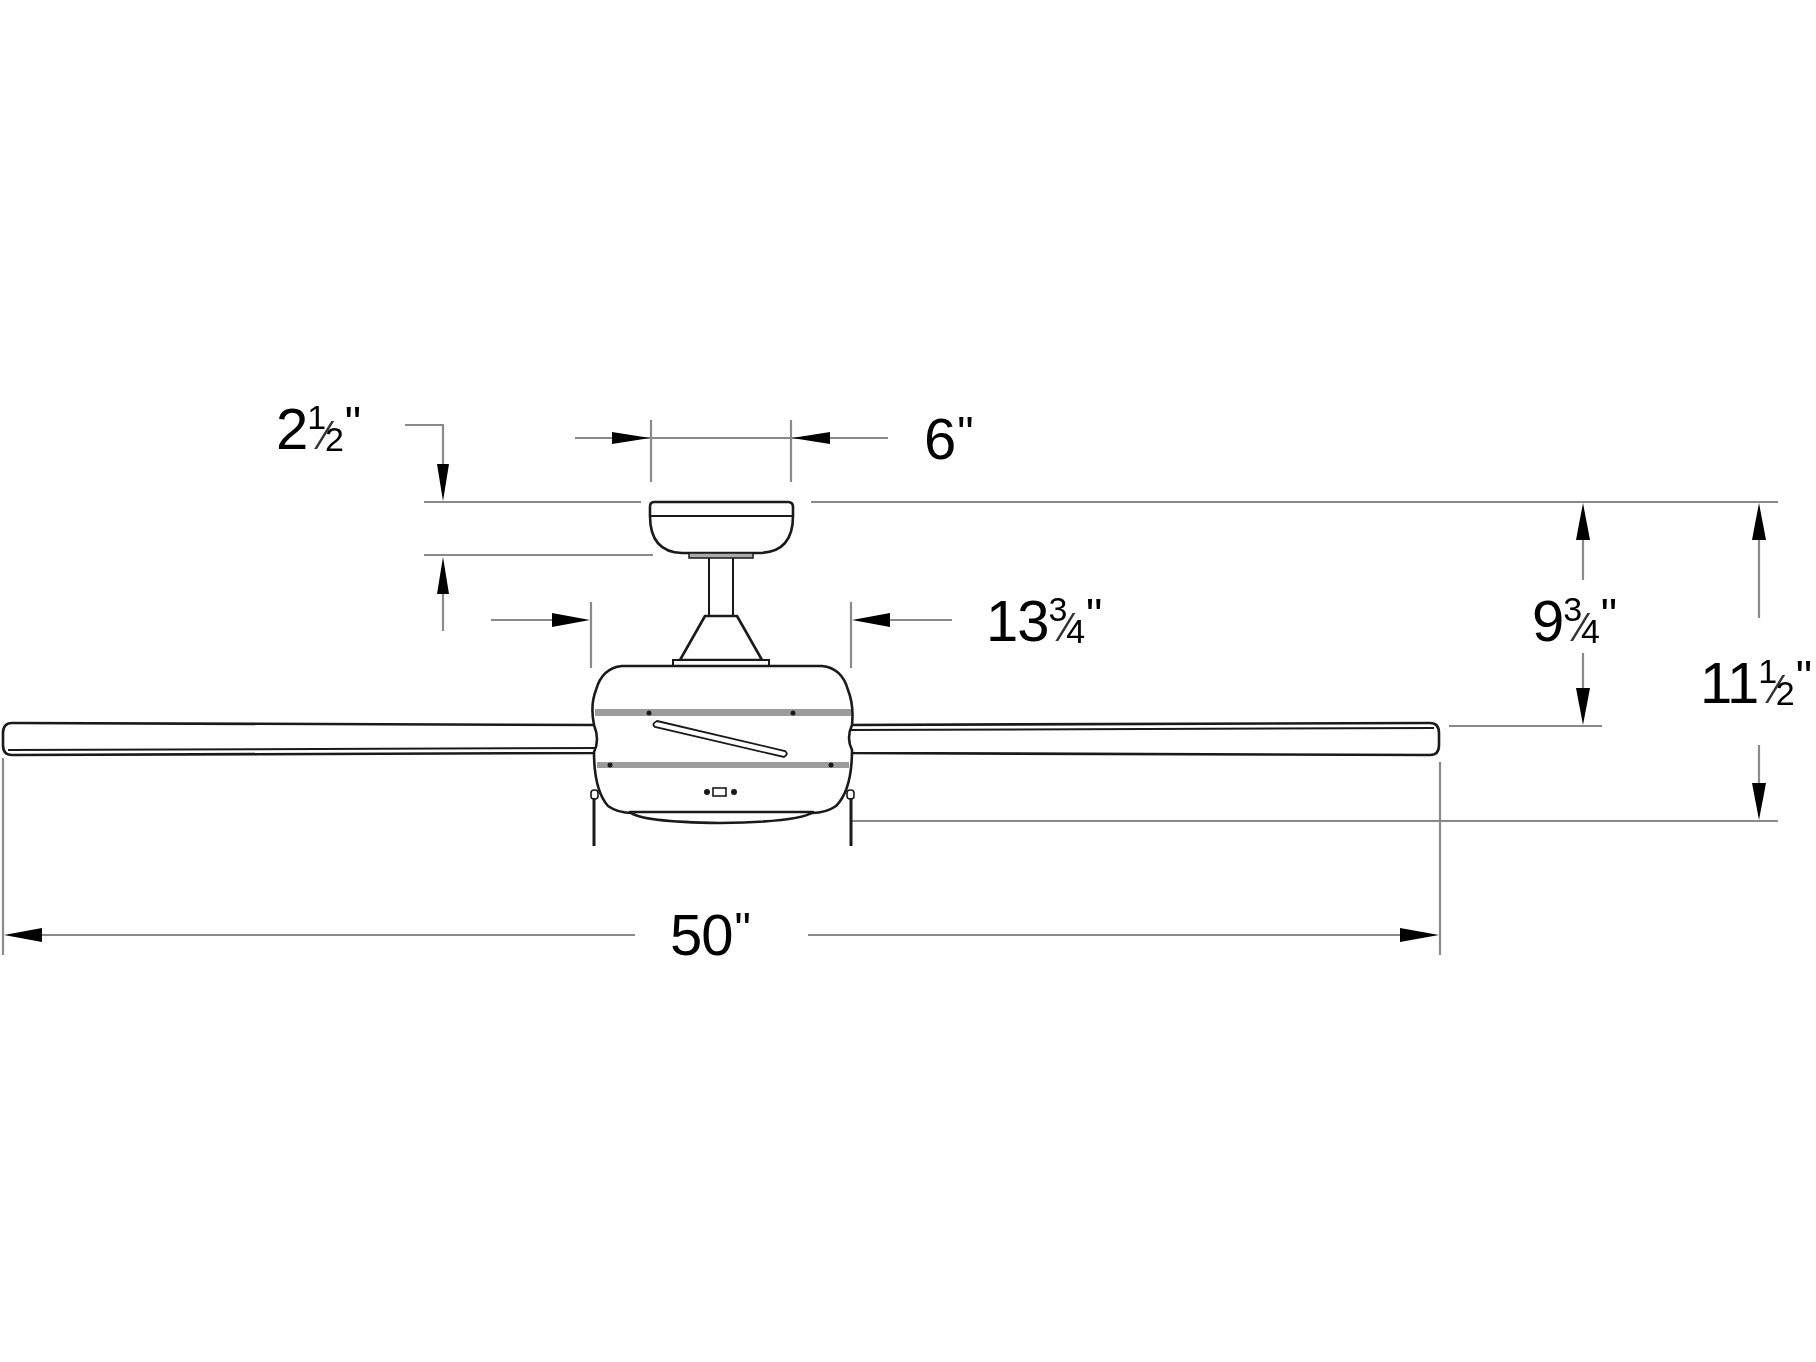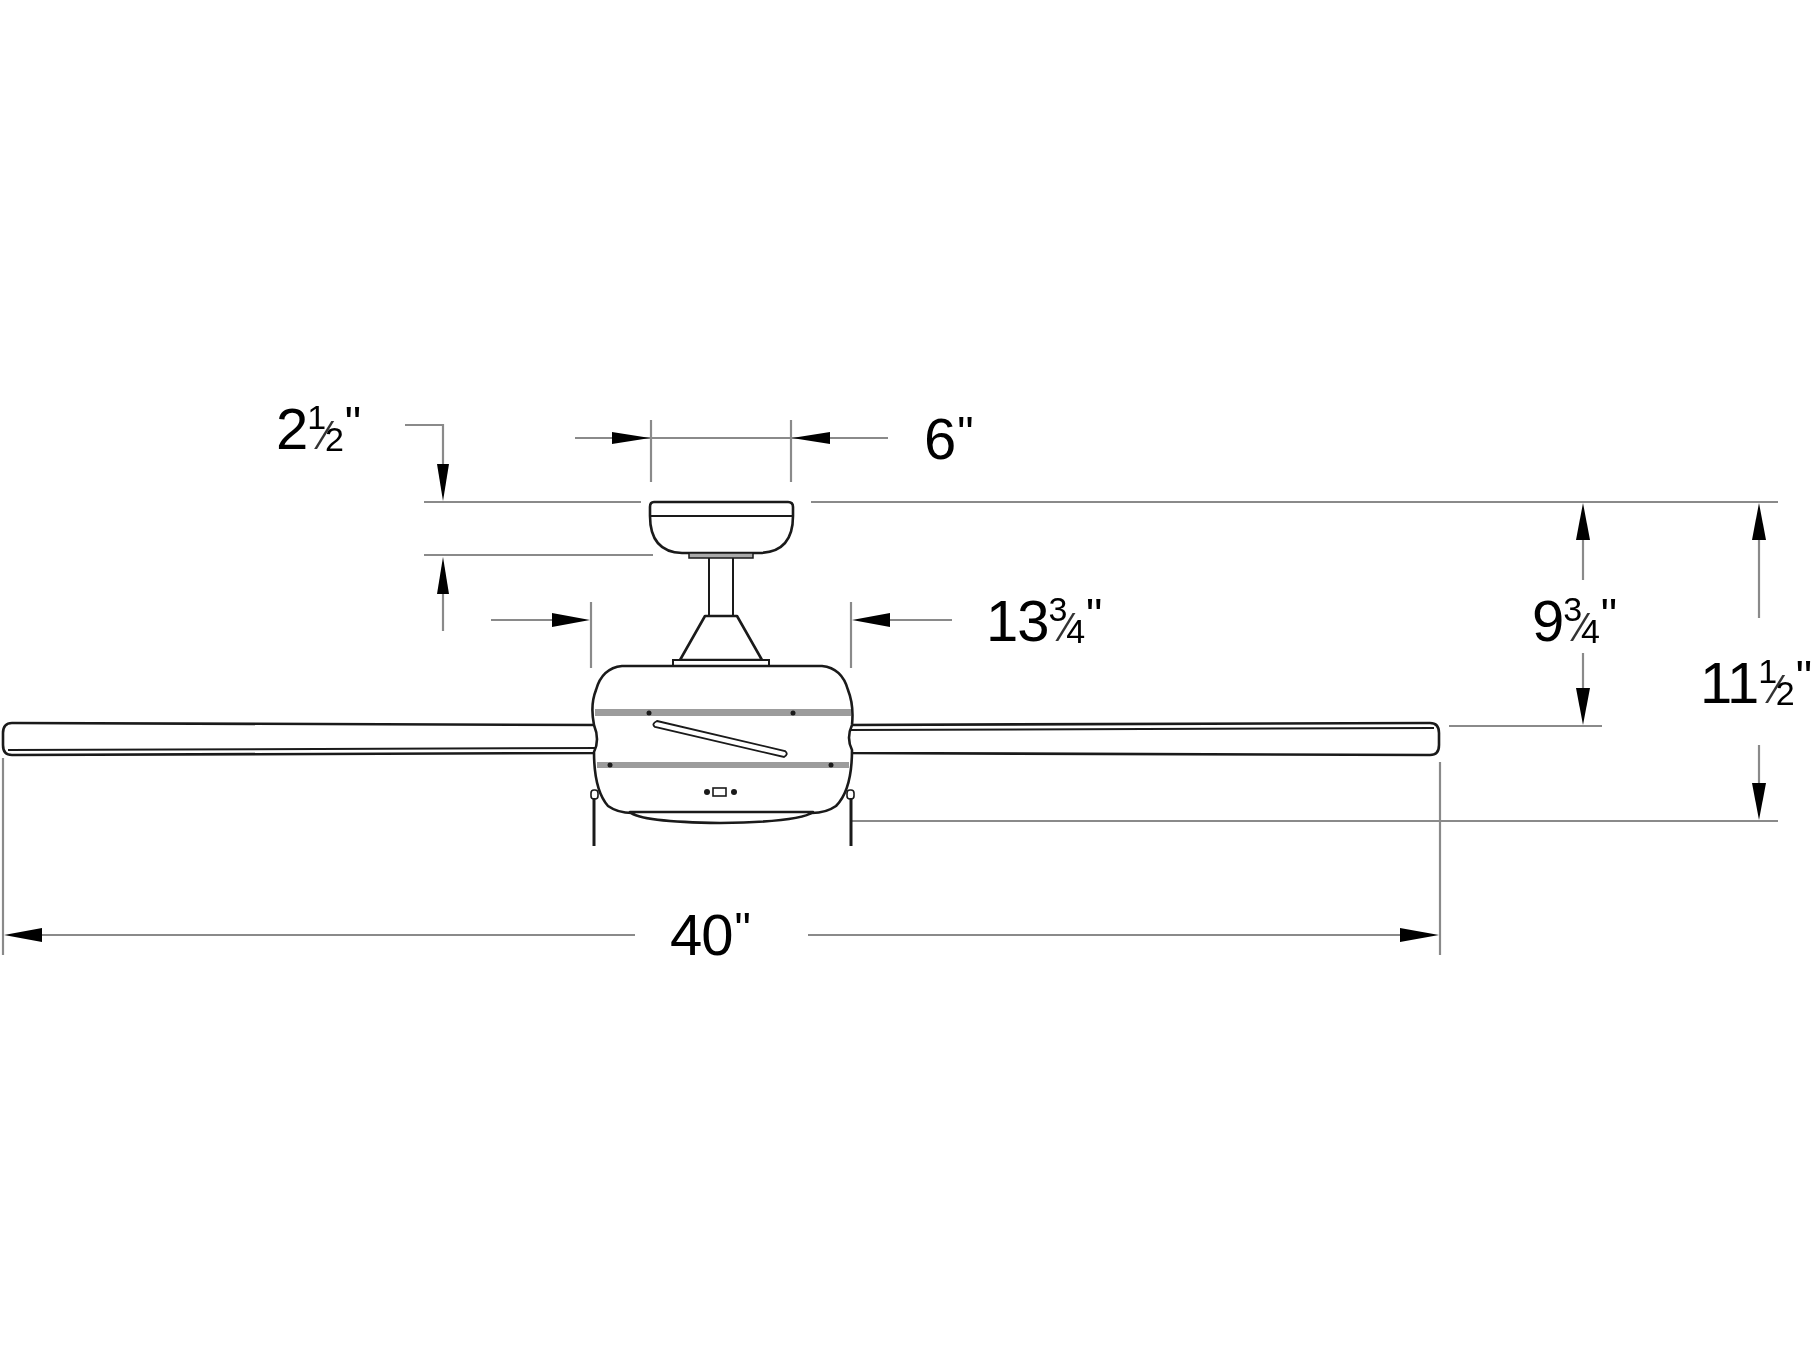--- a/index.html
+++ b/index.html
@@ -155,14 +155,14 @@
 
 <div class="label" style="left:1532px; top:592px;">
   <span>9</span><span class="frac"><span class="num">3</span><span class="slash">⁄</span><span class="den">4</span></span><span class="inch">"</span>
 </div>
 
 <div class="label" style="left:1700px; top:654px;">
   <span>11</span><span class="frac"><span class="num">1</span><span class="slash">⁄</span><span class="den">2</span></span><span class="inch">"</span>
 </div>
 
 <div class="label" style="left:670px; top:906px;">
-  <span>40</span><span class="inch">"</span>
+  <span>50</span><span class="inch">"</span>
 </div>
 
 </body></html>

